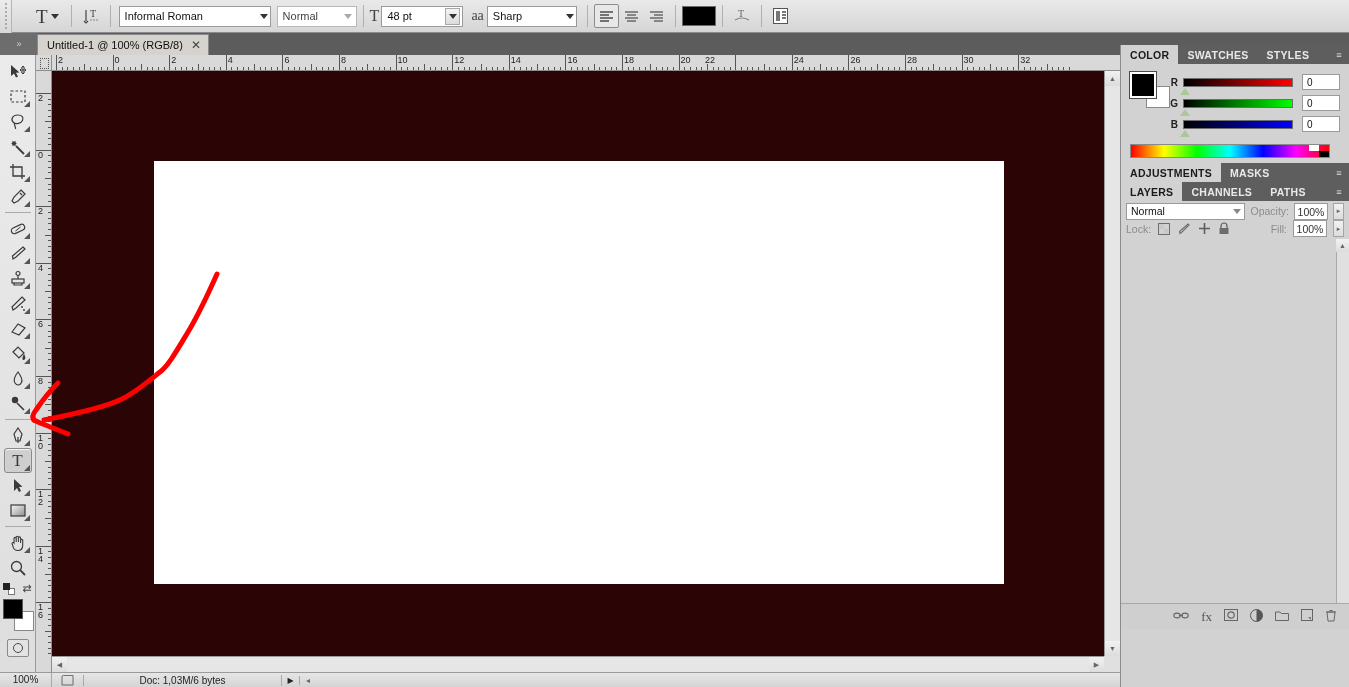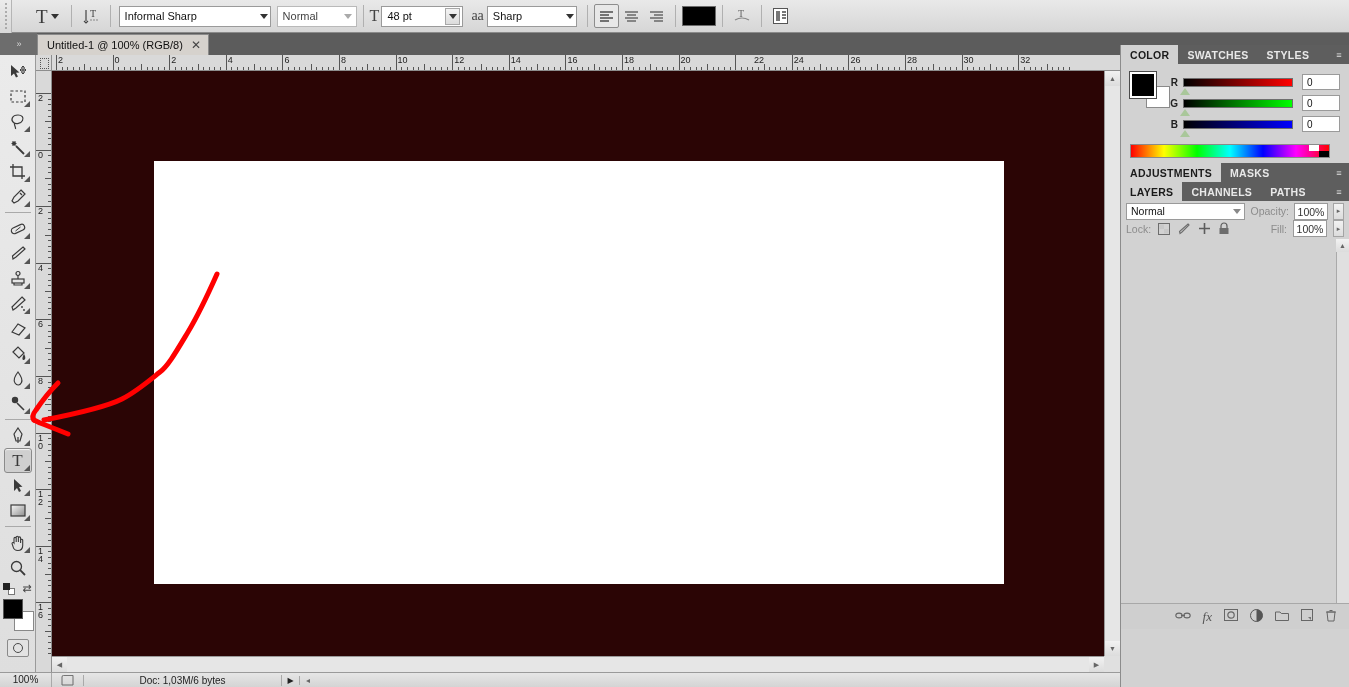--- a/index.html
+++ b/index.html
@@ -215,21 +215,21 @@
       <svg width="18" height="18" viewBox="0 0 18 18">
         <path d="M4 3 V14 M2 14 L4 16 L6 14" stroke="#444" stroke-width="1.2" fill="none"></path>
         <text x="8" y="10" font-size="10" font-family="serif" fill="#444">T</text>
         <path d="M8 13 H16" stroke="#888" stroke-width="1" stroke-dasharray="2 1"></path>
       </svg>
     </div>
 
     <div class="ob-sep"></div>
 
     <div class="combo font-combo" style="margin-left:2px;">
-      <span class="cv">Informal Sharp</span>
+      <span class="cv">Informal Roman</span>
       <span class="caret-sm"></span>
     </div>
 
     <div class="combo-flat style-combo" style="margin-left:6px;">
       <span class="cv">Normal</span>
       <span class="caret-sm" style="border-top-color:#aaa"></span>
     </div>
 
     <div class="ob-sep"></div>
 
@@ -604,21 +604,21 @@
         <div class="rh-tick" style="left: 632.26px; top: 12px; height: 4px;"></div>
         <div class="rh-tick" style="left: 637.92px; top: 12px; height: 4px;"></div>
         <div class="rh-tick" style="left: 643.58px; top: 12px; height: 4px;"></div>
         <div class="rh-tick" style="left: 649.24px; top: 12px; height: 4px;"></div>
         <div class="rh-tick" style="left: 654.9px; top: 9px; height: 7px;"></div>
         <div class="rh-tick" style="left: 660.56px; top: 12px; height: 4px;"></div>
         <div class="rh-tick" style="left: 666.22px; top: 12px; height: 4px;"></div>
         <div class="rh-tick" style="left: 671.88px; top: 12px; height: 4px;"></div>
         <div class="rh-tick" style="left: 677.54px; top: 12px; height: 4px;"></div>
         <div class="rh-tick" style="left: 683.2px; height: 15px;"></div>
-        <div class="rh-lab" style="left: 700px;">22</div>
+        <div class="rh-lab" style="left: 651px;">22</div>
         <div class="rh-tick" style="left: 688.86px; top: 12px; height: 4px;"></div>
         <div class="rh-tick" style="left: 694.52px; top: 12px; height: 4px;"></div>
         <div class="rh-tick" style="left: 700.18px; top: 12px; height: 4px;"></div>
         <div class="rh-tick" style="left: 705.84px; top: 12px; height: 4px;"></div>
         <div class="rh-tick" style="left: 711.5px; top: 9px; height: 7px;"></div>
         <div class="rh-tick" style="left: 717.16px; top: 12px; height: 4px;"></div>
         <div class="rh-tick" style="left: 722.82px; top: 12px; height: 4px;"></div>
         <div class="rh-tick" style="left: 728.48px; top: 12px; height: 4px;"></div>
         <div class="rh-tick" style="left: 734.14px; top: 12px; height: 4px;"></div>
         <div class="rh-tick" style="left: 739.8px; height: 15px;"></div>
@@ -915,21 +915,21 @@
       </div>
 
       <div class="panel-footer">
         <span class="pf-ic">
           <svg width="16" height="11" viewBox="0 0 16 11">
             <path d="M6 5.5 H10" stroke="#666" stroke-width="1.1"></path>
             <ellipse cx="4" cy="5.5" rx="3.2" ry="2.4" fill="none" stroke="#666" stroke-width="1.1"></ellipse>
             <ellipse cx="12" cy="5.5" rx="3.2" ry="2.4" fill="none" stroke="#666" stroke-width="1.1"></ellipse>
           </svg>
         </span>
-        <span class="pf-ic" style="font-family:'Liberation Serif',serif;font-style:italic;font-size:13px;color:#555;">fx</span>
+        <span class="pf-ic" style="font-family:'Liberation Serif',serif;font-size:13px;color:#555;">fx</span>
         <span class="pf-ic">
           <svg width="14" height="12" viewBox="0 0 14 12">
             <rect x="0.5" y="0.5" width="13" height="11" fill="none" stroke="#666"></rect>
             <circle cx="7" cy="6" r="3.2" fill="none" stroke="#666" stroke-width="1.2"></circle>
           </svg>
         </span>
         <span class="pf-ic">
           <svg width="13" height="13" viewBox="0 0 13 13">
             <circle cx="6.5" cy="6.5" r="6" fill="none" stroke="#555"></circle>
             <path d="M6.5 0.5 A6 6 0 0 1 6.5 12.5 Z" fill="#555"></path>

